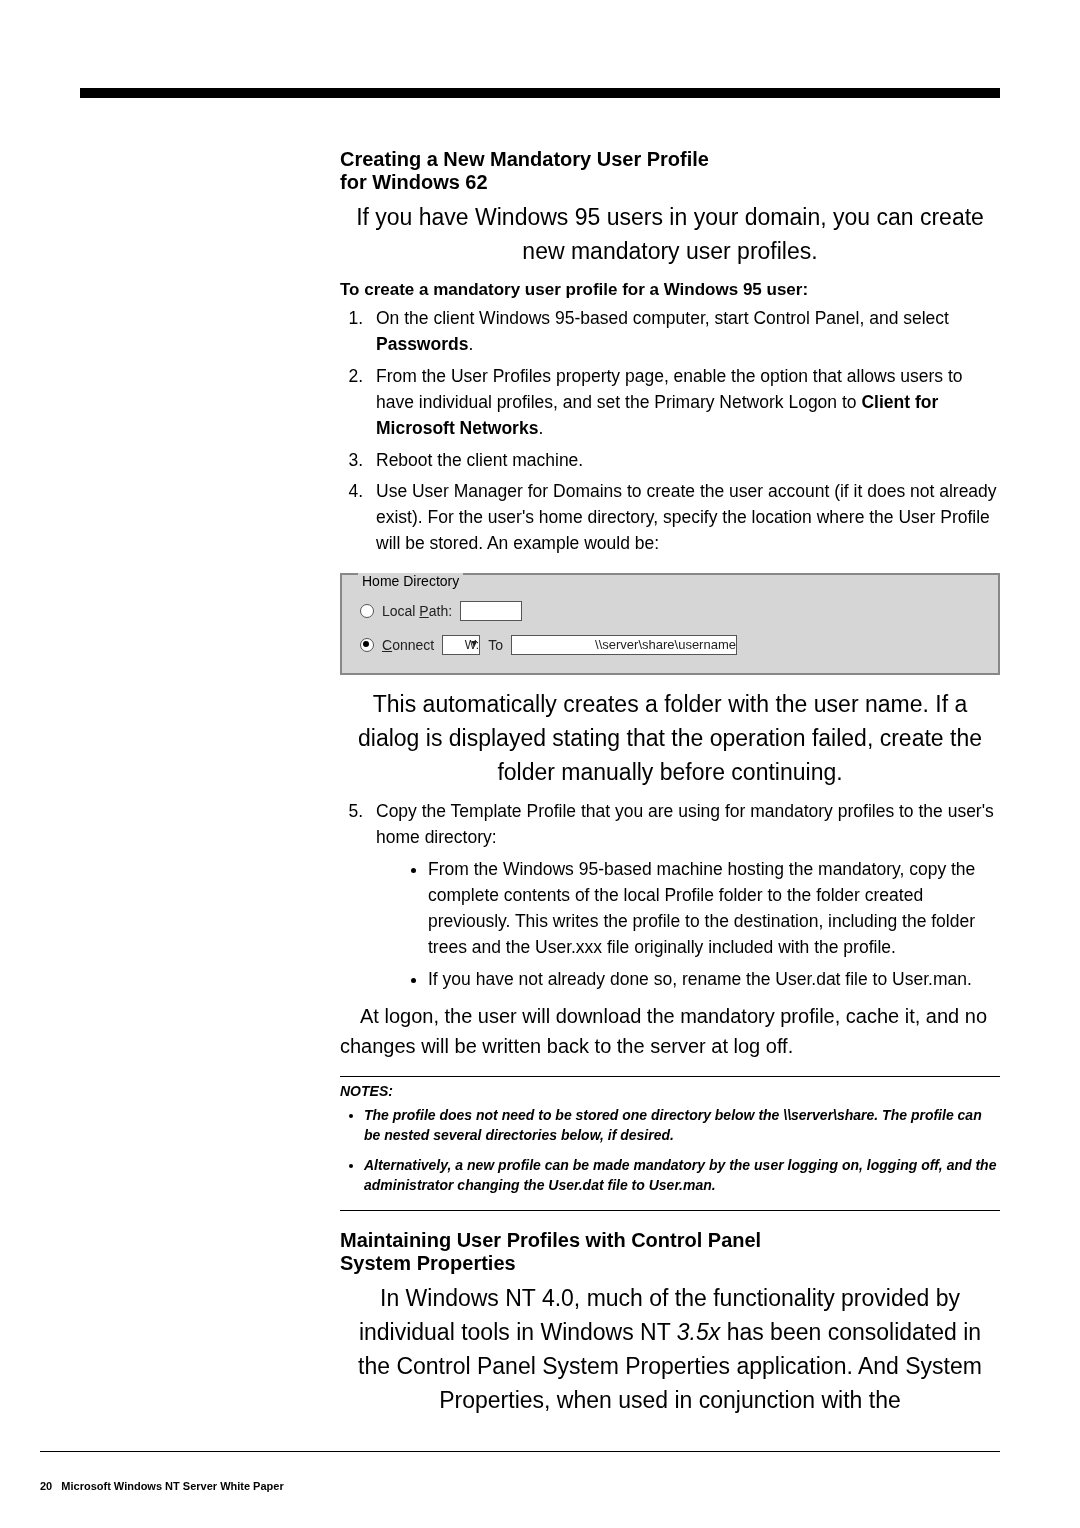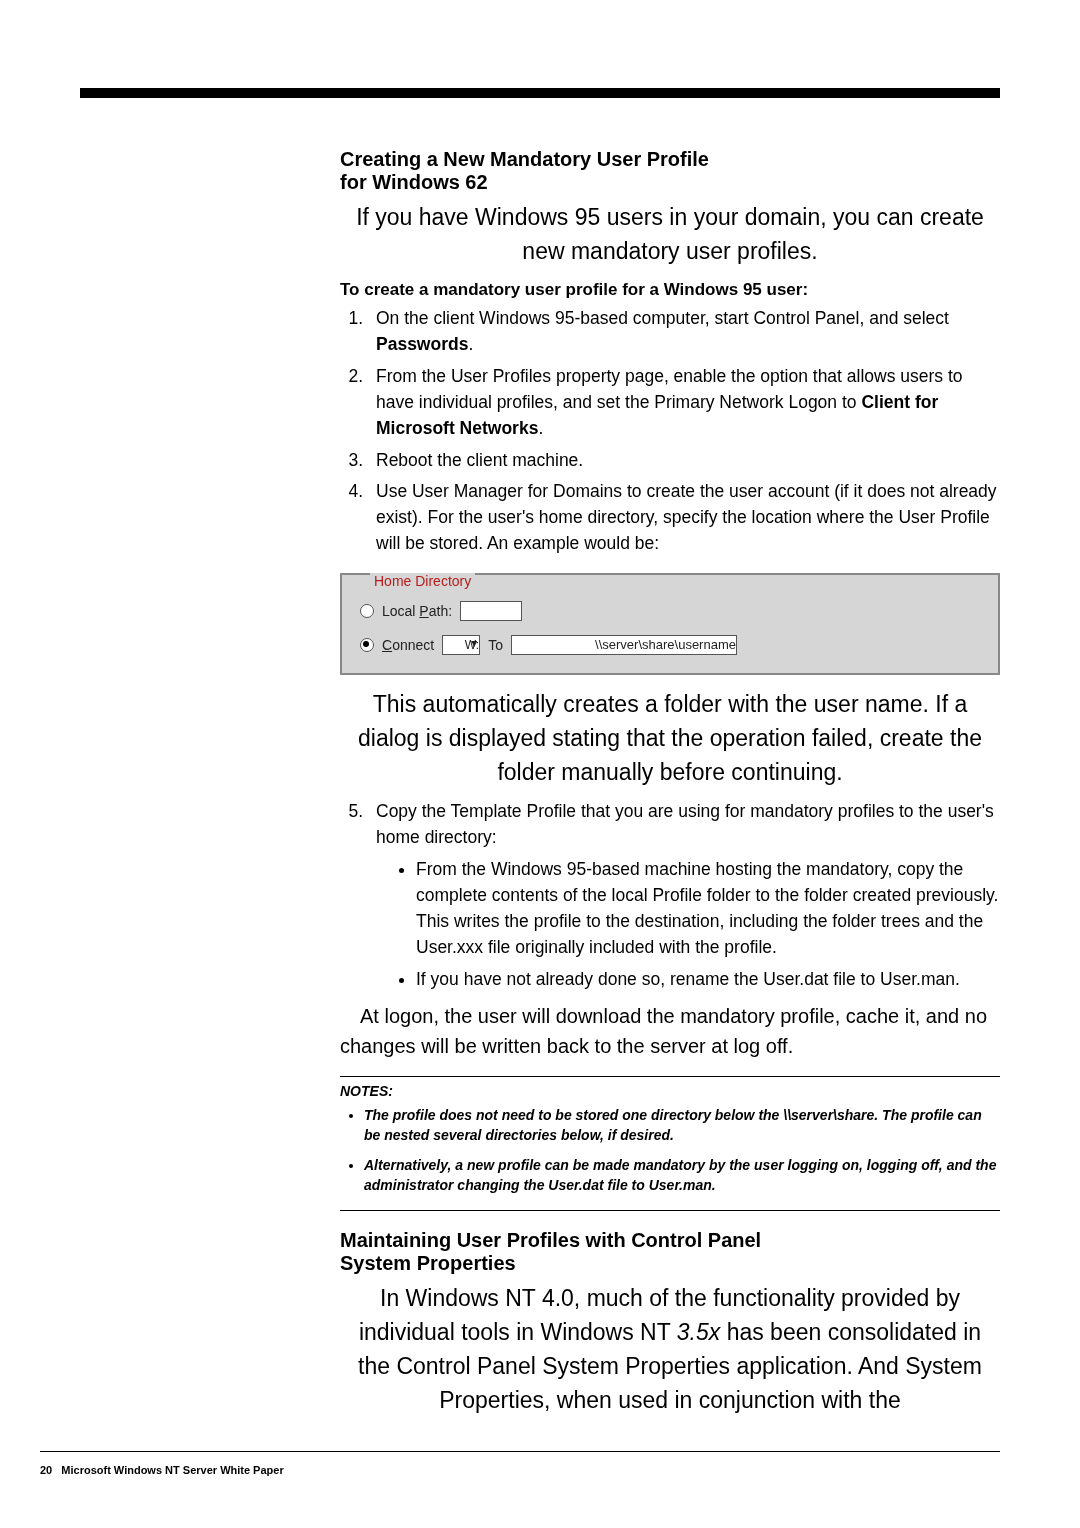--- a/index.html
+++ b/index.html
@@ -48,41 +48,41 @@
     line-height: 1.48;
     margin: 0 0 10px 0;
     padding-left: 28px;
   }
   ol.steps > li {
     margin-bottom: 6px;
     padding-left: 8px;
   }
   ul.sub {
     list-style-type: disc;
-    margin: 6px 0;
+    margin: 6px 12px;
     padding-left: 40px;
   }
   ul.sub li { margin-bottom: 6px; }
   .dialog-img {
     border: 2px solid #888;
     padding: 12px 10px 14px 10px;
     margin: 16px 0 12px 0;
     font-family: "MS Sans Serif", Tahoma, sans-serif;
     font-size: 14px;
     background: linear-gradient(#d6d6d6,#d6d6d6);
     background-color:#d6d6d6;
     position: relative;
   }
   .fieldset-label {
     position: absolute;
     top: -2px;
-    left: 28px;
+    left: 16px;
     background: #d6d6d6;
     padding: 0 4px;
-    color: #b91c1c;
+    color: #000000;
   }
   .dialog-row {
     display: flex;
     align-items: center;
     gap: 8px;
     margin: 14px 0 4px 8px;
     color:#222;
     text-align:right;
   }
   .dialog-row .radio {
@@ -140,21 +140,21 @@
     font-size:20px;
     margin: 18px 0 6px 0;
   }
   .bottom-rule{
     position:absolute;
     left:40px; right:80px; bottom:76px;
     border-top:1px solid #000;
   }
   .footer{
     position:absolute;
-    left:40px; bottom:52px;
+    left:40px; bottom:36px;
     font-size:11px;
     font-weight:bold;
   }
   .footer .pn{ margin-right:6px; }
   .italic{ font-style: italic; margin-top: 32px; }
   .strong{ font-weight:bold; }
 </style>
 </head>
 <body>
 

